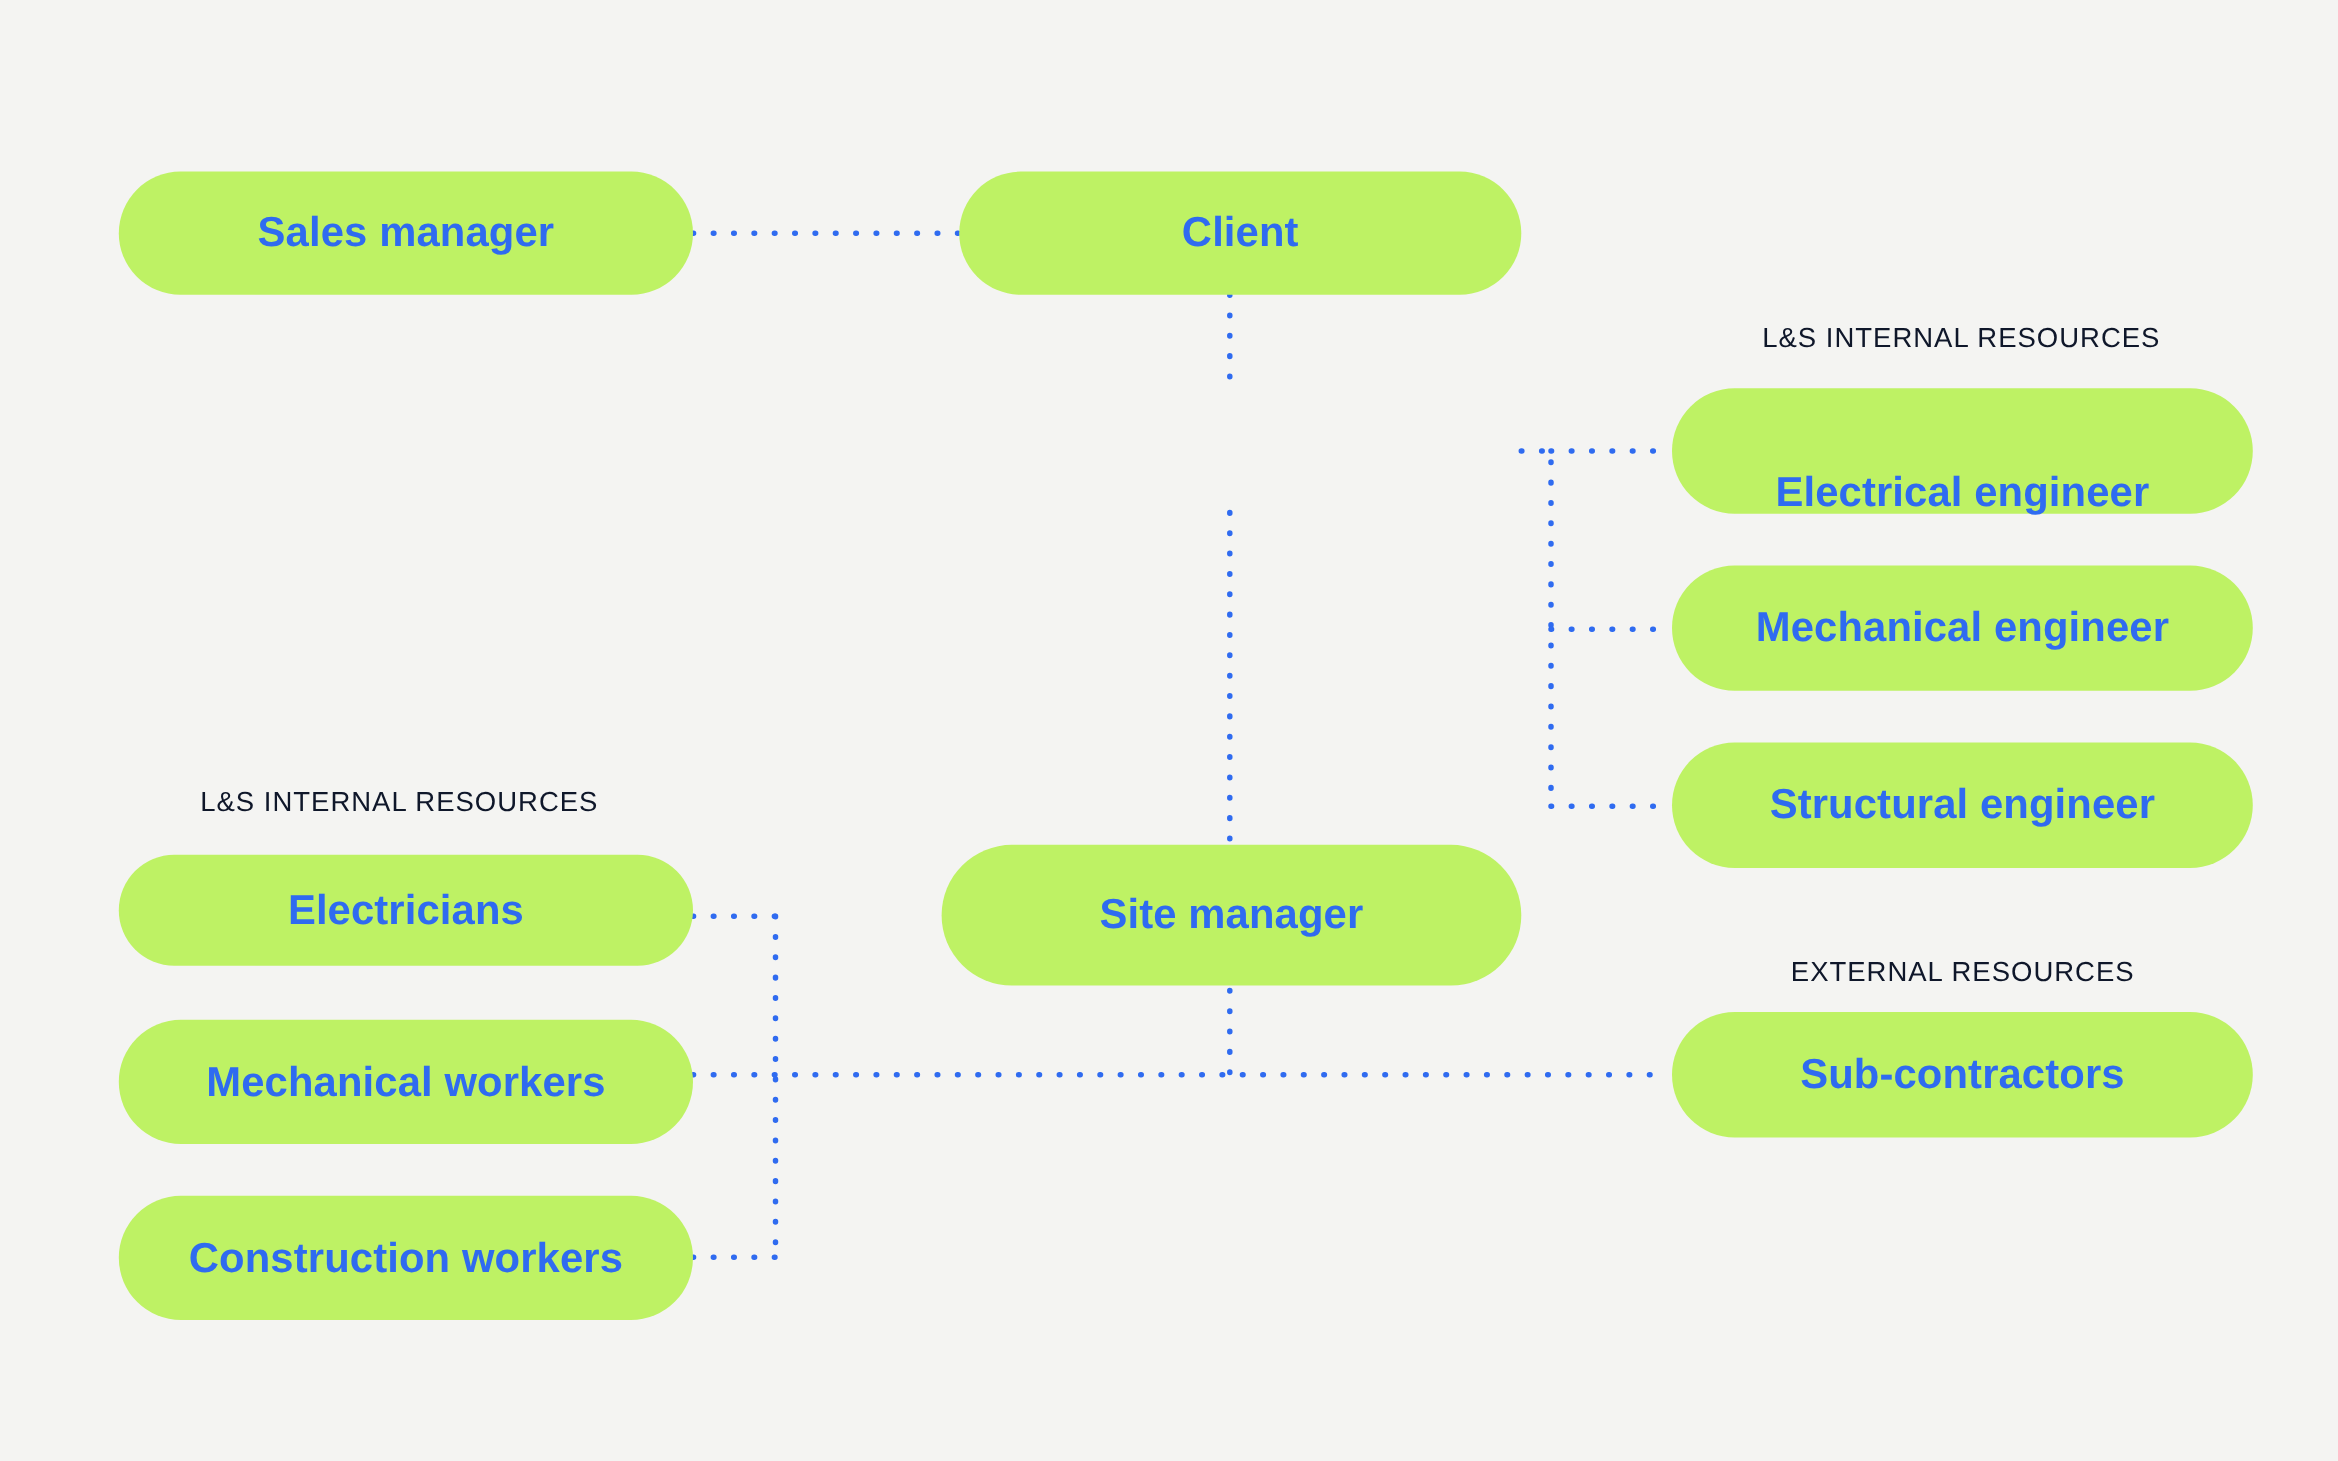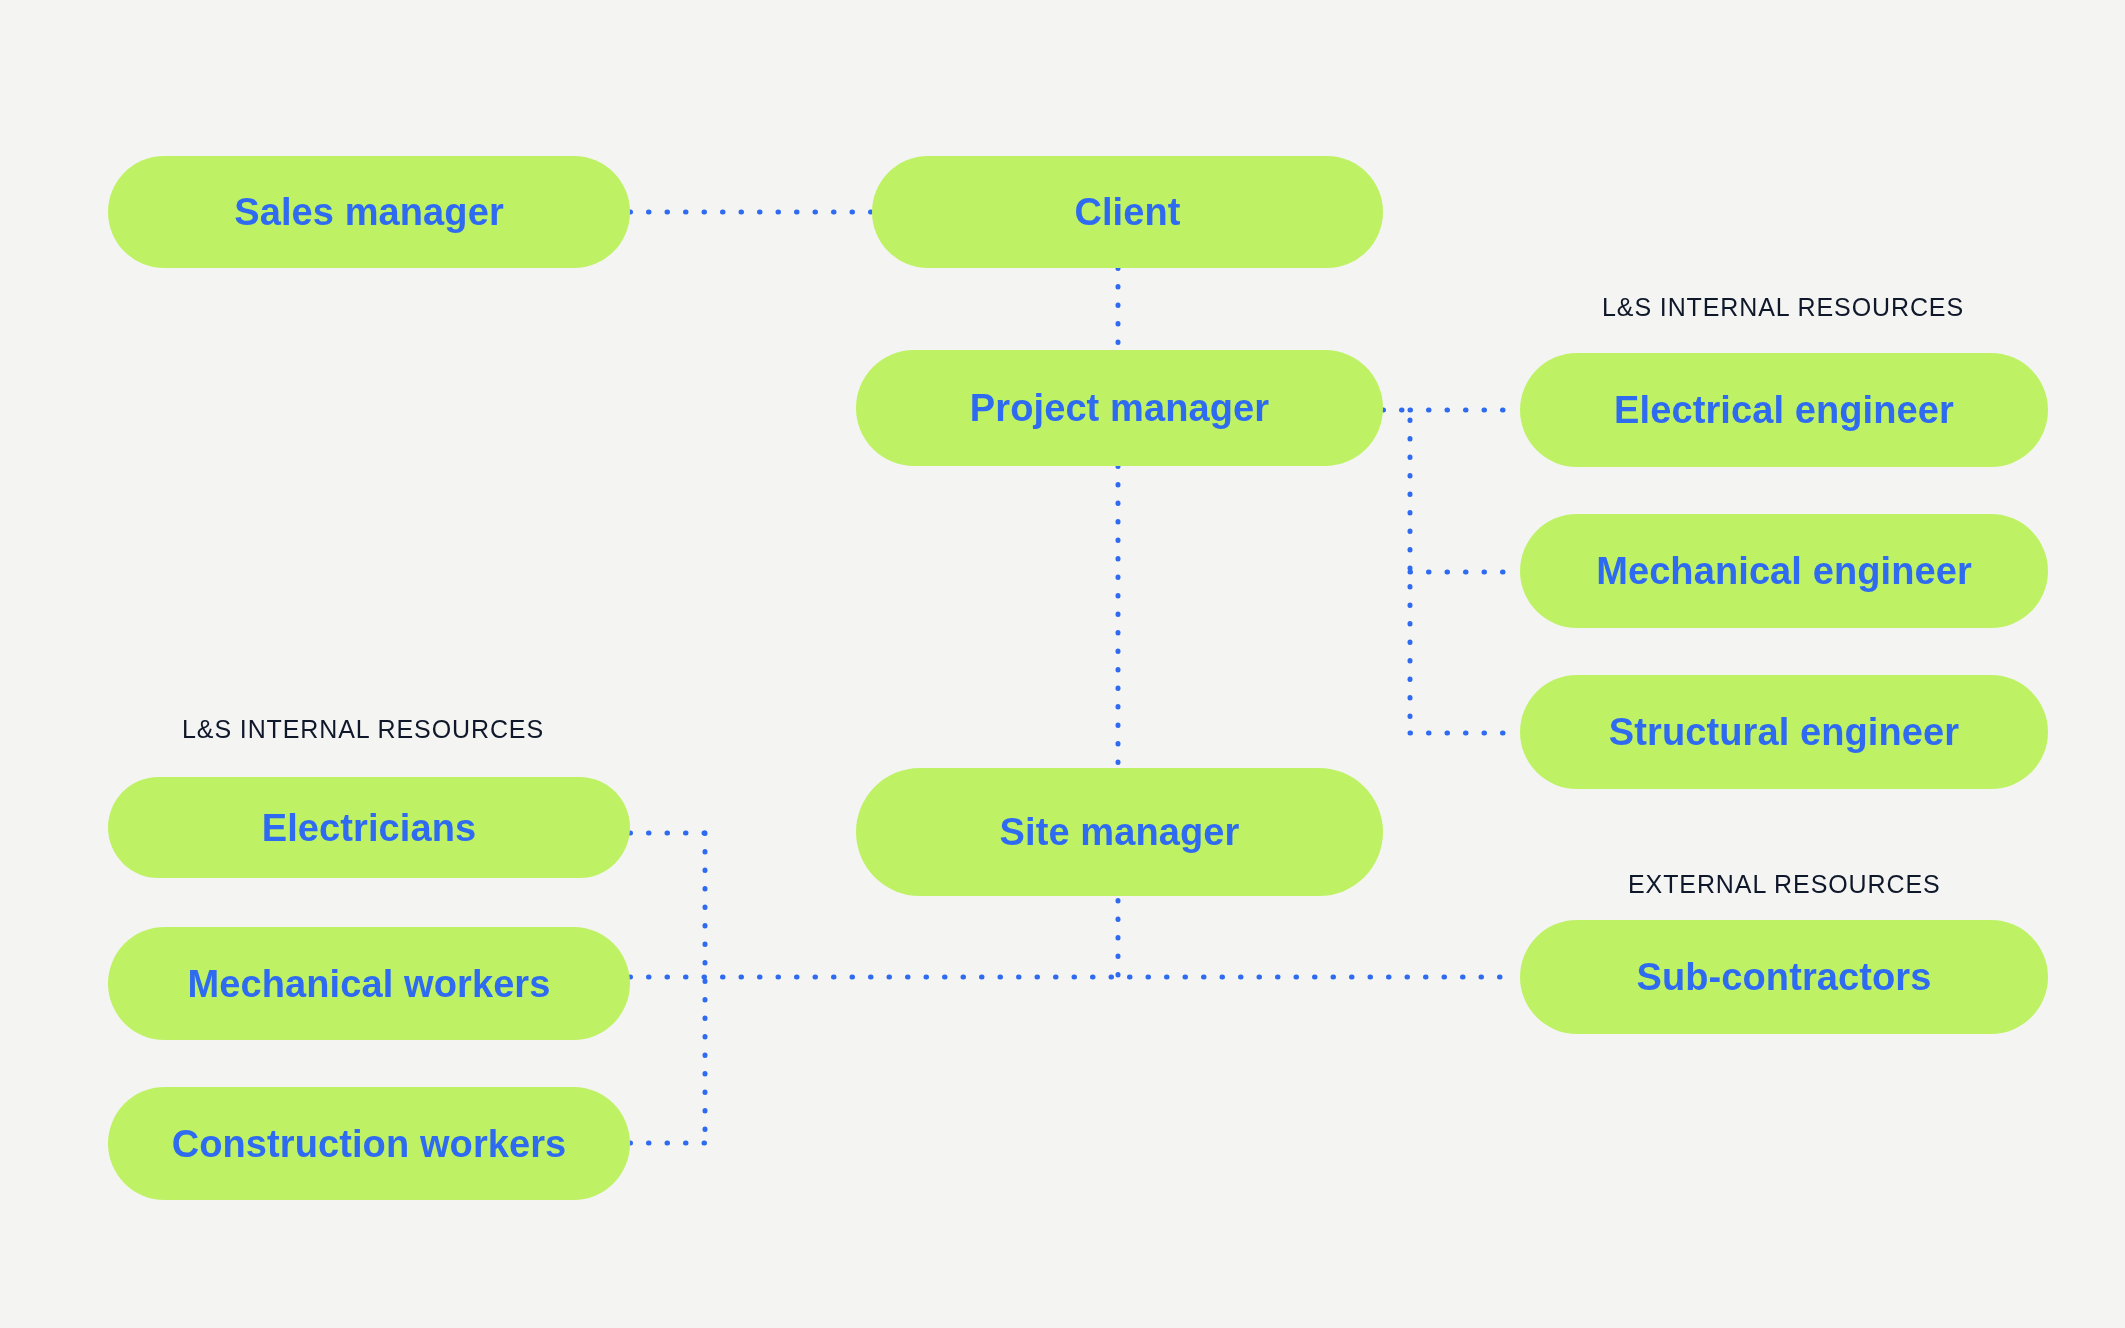--- a/index.html
+++ b/index.html
@@ -98,29 +98,26 @@
   <div class="group-label" style="left:1628px; top:872px;">EXTERNAL RESOURCES</div>
 
   <div class="node" style="left:108px; top:156px; width:522px; height:112px;">
     <span class="node-label">Sales manager</span>
   </div>
 
   <div class="node" style="left:872px; top:156px; width:511px; height:112px;">
     <span class="node-label">Client</span>
   </div>
 
-  <div class="node" style="left:856px; top:350px; width:527px; height:116px;">
-    <span class="node-label">Project manager</span>
-  </div>
 
   <div class="node" style="left:856px; top:768px; width:527px; height:128px;">
     <span class="node-label">Site manager</span>
   </div>
 
-  <div class="node" style="left:1520px; top:353px; width:528px; height:114px;">
+  <div class="node" style="left:1520px; top:353px; width:528px; height:114px;align-items:flex-end;">
     <span class="node-label">Electrical engineer</span>
   </div>
 
   <div class="node" style="left:1520px; top:675px; width:528px; height:114px;">
     <span class="node-label">Structural engineer</span>
   </div>
 
   <div class="node" style="left:1520px; top:514px; width:528px; height:114px;">
     <span class="node-label">Mechanical engineer</span>
   </div>

